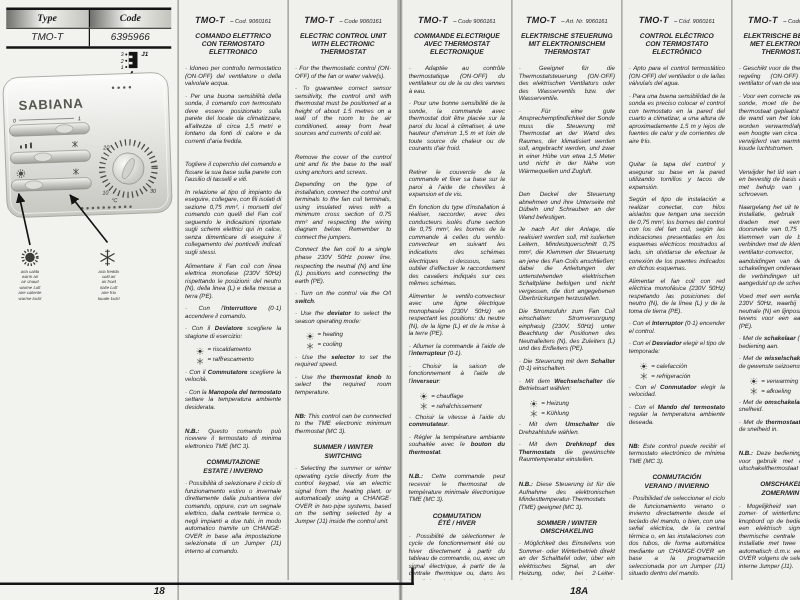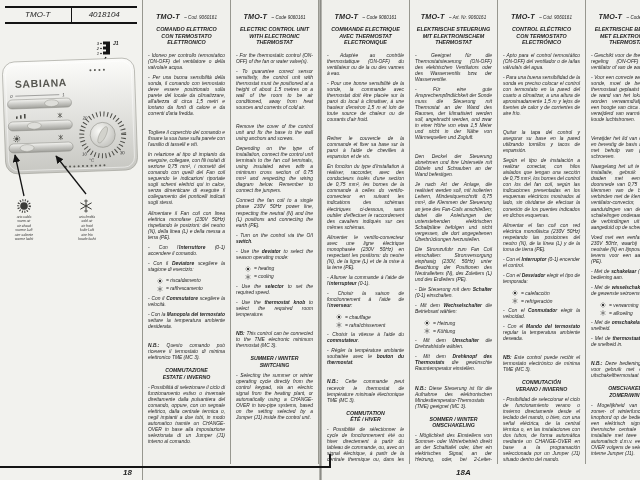--- a/index.html
+++ b/index.html
@@ -46,23 +46,27 @@
   .pn-right{left:456px;}
 </style>
 </head>
 <body>
 
 <div class="page">
 
   <div class="left-pane">
 
     <div class="spec-table">
+      <div class="spec-tr spec-hdr">
+        <div class="spec-th">Type</div>
+        <div class="spec-th">Code</div>
+      </div>
       <div class="spec-tr">
         <div class="spec-td">TMO-T</div>
-        <div class="spec-td">4018104</div>
+        <div class="spec-td">6395966</div>
       </div>
     </div>
 
     <svg class="fig-svg" width="142" height="236" viewBox="0 0 142 236">
       <defs>
         <marker id="ah" markerWidth="7" markerHeight="7" refX="5.5" refY="3" orient="auto">
           <path d="M0,0 L6,3 L0,6 Z" fill="#141414"></path>
         </marker>
         <linearGradient id="devg" x1="0" y1="0" x2="0" y2="1">
           <stop offset="0" stop-color="#fcfcfa"></stop>

